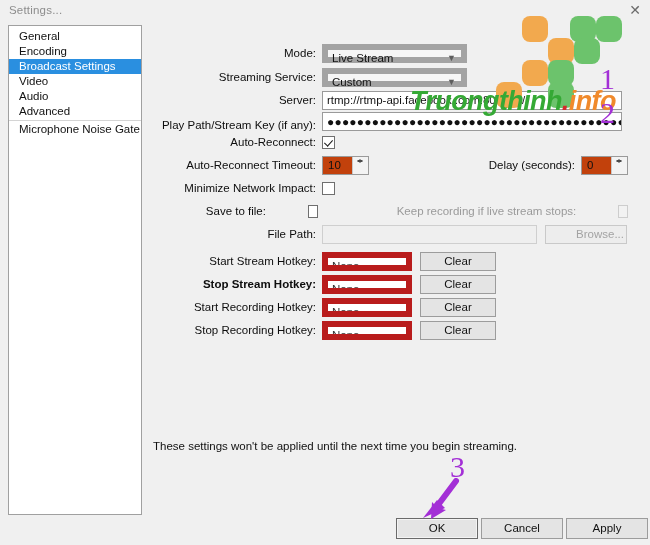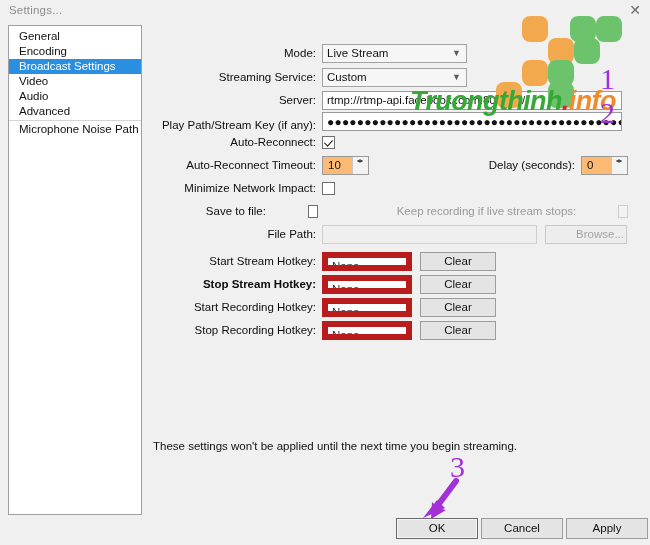--- a/index.html
+++ b/index.html
@@ -91,21 +91,21 @@
     color: #0d0d0d;
     white-space: nowrap;
   }
   .lbl.dim { color: #9a9a9a; }
 
   
   .combo {
     position: relative;
     height: 19px;
     background: #f6f6f6;
-    border: 1px solid #a3a3a3;
+    border: 6px solid #a3a3a3;
     box-sizing: border-box;
     font-size: 11.5px;
     line-height: 17px;
     padding-left: 4px;
     color: #111;
     cursor: default;
   }
   .combo .arrow {
     position: absolute;
     right: 5px; top: 0;
@@ -164,21 +164,21 @@
   }
   .cbox.disabled {
     background: #f2f2f2;
     border: 1px solid #cdcdcd;
   }
 
   
   .spin {
     position: relative;
     height: 19px;
-    background: #fdba74;
+    background: #c2410c;
     border: 1px solid #9a9a9a;
     box-sizing: border-box;
     font-size: 11.5px;
     line-height: 17px;
     padding-left: 5px;
     color: #111;
   }
   .spin .sbtns {
     position: absolute;
     right: 0px; top: 0px;
@@ -271,21 +271,21 @@
 </div>
 
 <div id="sidebar">
   <div class="side-item" style="margin-top:3px">General</div>
   <div class="side-item">Encoding</div>
   <div class="side-item selected">Broadcast Settings</div>
   <div class="side-item">Video</div>
   <div class="side-item">Audio</div>
   <div class="side-item">Advanced</div>
   <div class="side-sep"></div>
-  <div class="side-item">Microphone Noise Path</div>
+  <div class="side-item">Microphone Noise Gate</div>
 </div>
 
 <div id="main">
 
   <div class="row" style="top:18px;width:320px;">
     <div class="lbl" style="width:168px;">Mode:</div>
     <div class="combo" style="margin-left:6px;width:145px;">
       <span>Live Stream</span>
       <span class="arrow">▼</span>
     </div>

